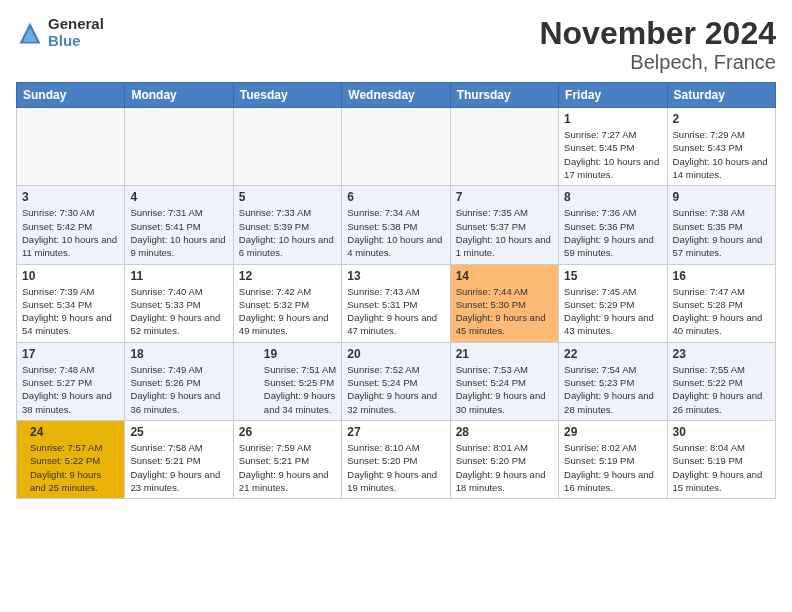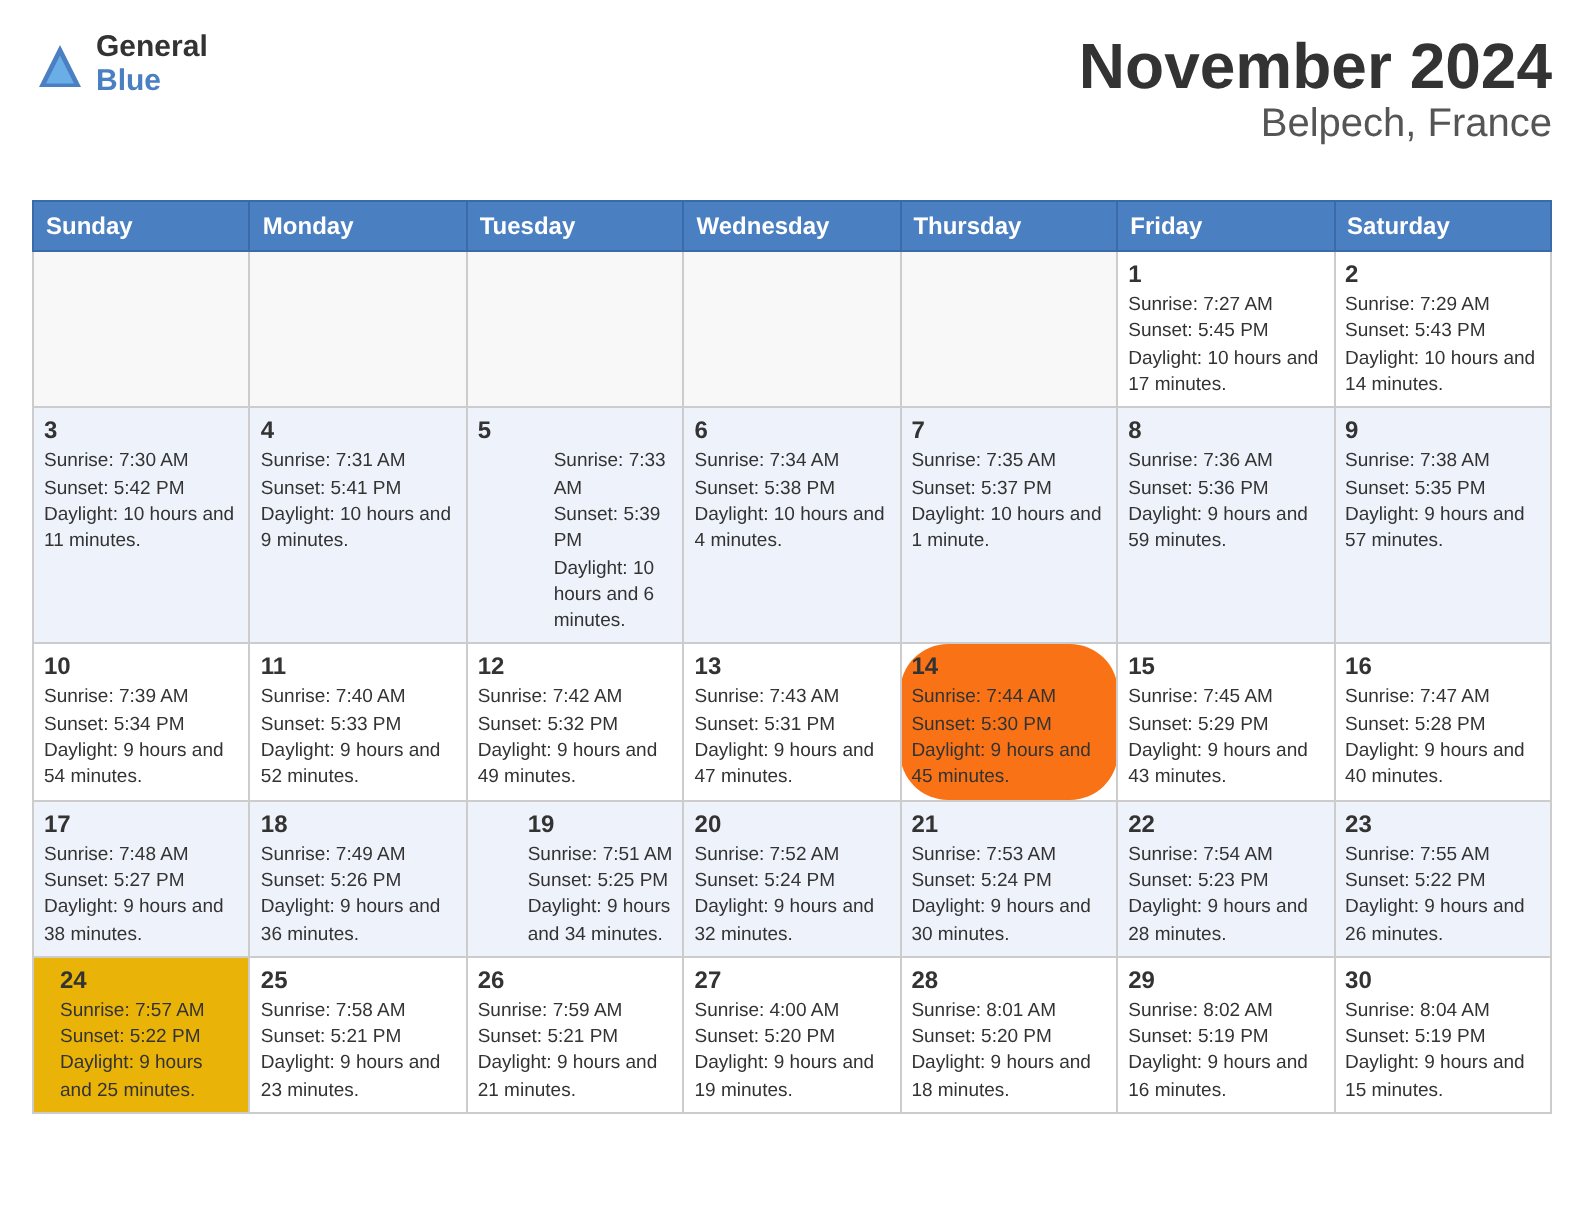--- a/index.html
+++ b/index.html
@@ -11,21 +11,21 @@
       overflow: hidden;
     }
     .page {
       width: 792px;
       padding: 16px 16px 12px 16px;
     }
     .header {
       display: flex;
       justify-content: space-between;
       align-items: flex-start;
-      margin-bottom: 26px;
+      margin-bottom: 8px;
     }
     .logo {
       display: flex;
       align-items: center;
       gap: 4px;
     }
     .logo-text {
       display: flex;
       flex-direction: column;
       line-height: 1.1;
@@ -159,21 +159,21 @@
 Daylight: 10 hours and 11 minutes.</div>
           </td>
           <td style="background: rgb(238, 242, 250);">
             <span class="day-number">4</span>
             <div class="day-info" style="white-space: pre-line;">Sunrise: 7:31 AM
 Sunset: 5:41 PM
 Daylight: 10 hours and 9 minutes.</div>
           </td>
           <td style="background: rgb(238, 242, 250);">
             <span class="day-number">5</span>
-            <div class="day-info" style="white-space: pre-line; margin-left: 38px;">Sunrise: 7:33 AM
+            <div class="day-info" style="white-space: pre-line;">Sunrise: 7:33 AM
 Sunset: 5:39 PM
 Daylight: 10 hours and 6 minutes.</div>
           </td>
           <td style="background: rgb(238, 242, 250);">
             <span class="day-number">6</span>
             <div class="day-info" style="white-space: pre-line;">Sunrise: 7:34 AM
 Sunset: 5:38 PM
 Daylight: 10 hours and 4 minutes.</div>
           </td>
           <td style="background: rgb(238, 242, 250);">
@@ -213,21 +213,21 @@
             <div class="day-info" style="white-space: pre-line;">Sunrise: 7:42 AM
 Sunset: 5:32 PM
 Daylight: 9 hours and 49 minutes.</div>
           </td>
           <td style="background: rgb(255, 255, 255);">
             <span class="day-number">13</span>
             <div class="day-info" style="white-space: pre-line;">Sunrise: 7:43 AM
 Sunset: 5:31 PM
 Daylight: 9 hours and 47 minutes.</div>
           </td>
-          <td style="background: #f97316; border-radius: 24px;">
+          <td style="background: #fdba74;">
             <span class="day-number">14</span>
             <div class="day-info" style="white-space: pre-line;">Sunrise: 7:44 AM
 Sunset: 5:30 PM
 Daylight: 9 hours and 45 minutes.</div>
           </td>
           <td style="background: rgb(255, 255, 255);">
             <span class="day-number">15</span>
             <div class="day-info" style="white-space: pre-line;">Sunrise: 7:45 AM
 Sunset: 5:29 PM
 Daylight: 9 hours and 43 minutes.</div>
@@ -297,21 +297,21 @@
 Daylight: 9 hours and 23 minutes.</div>
           </td>
           <td style="background: rgb(255, 255, 255);">
             <span class="day-number">26</span>
             <div class="day-info" style="white-space: pre-line;">Sunrise: 7:59 AM
 Sunset: 5:21 PM
 Daylight: 9 hours and 21 minutes.</div>
           </td>
           <td style="background: rgb(255, 255, 255);">
             <span class="day-number">27</span>
-            <div class="day-info" style="white-space: pre-line;">Sunrise: 4:00 AM
+            <div class="day-info" style="white-space: pre-line;">Sunrise: 8:10 AM
 Sunset: 5:20 PM
 Daylight: 9 hours and 19 minutes.</div>
           </td>
           <td style="background: rgb(255, 255, 255);">
             <span class="day-number">28</span>
             <div class="day-info" style="white-space: pre-line;">Sunrise: 8:01 AM
 Sunset: 5:20 PM
 Daylight: 9 hours and 18 minutes.</div>
           </td>
           <td style="background: rgb(255, 255, 255);">

